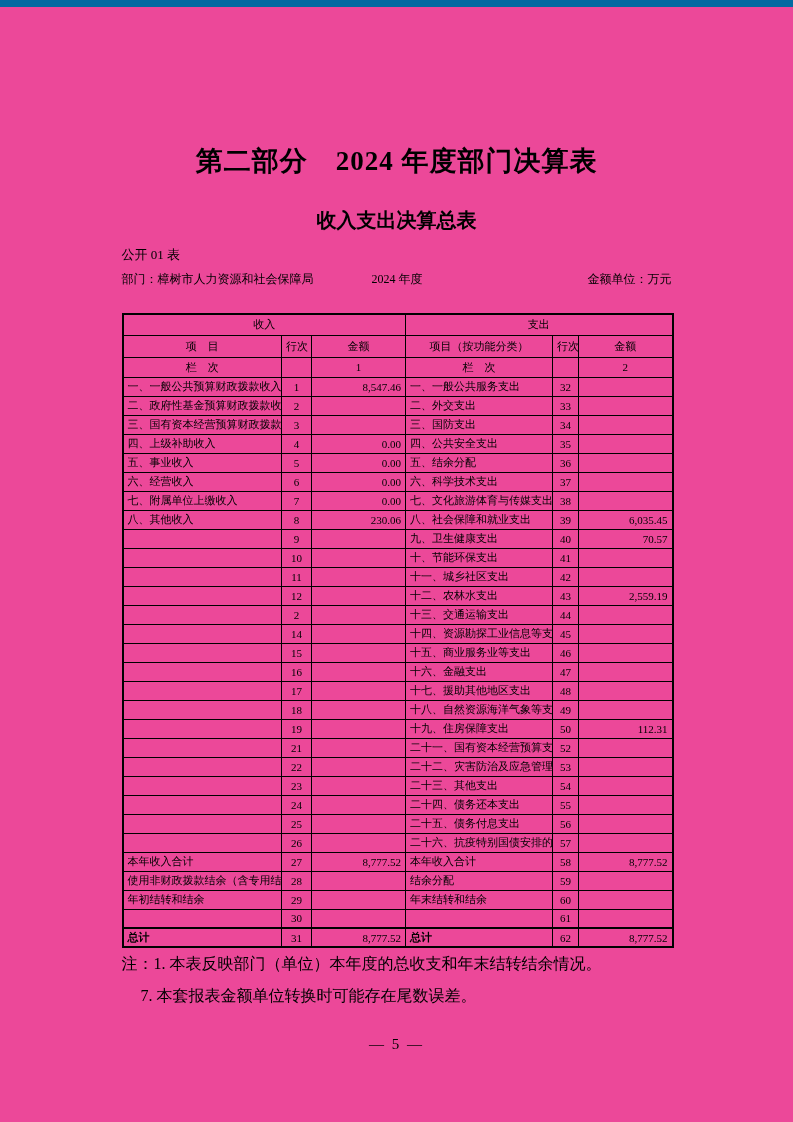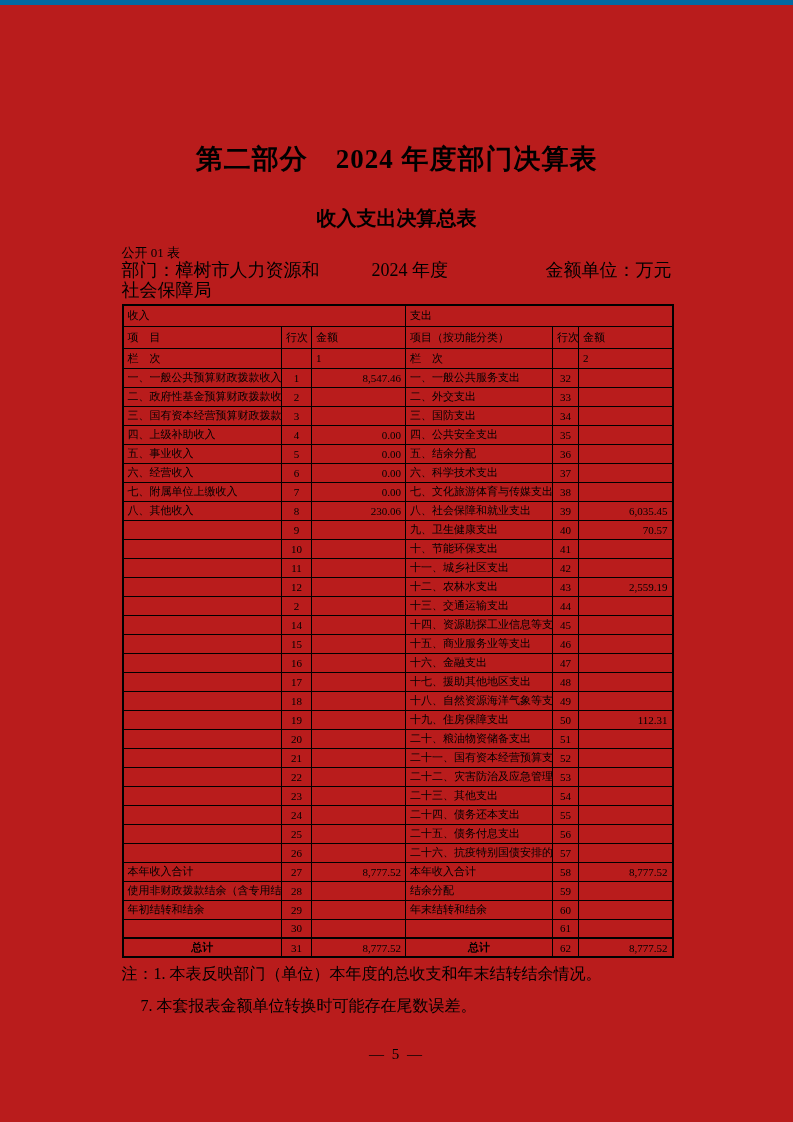--- a/index.html
+++ b/index.html
@@ -1,62 +1,62 @@
 <!DOCTYPE html>
 <html><head>
 <meta charset="utf-8">
 <style>
   html, body { margin: 0; padding: 0; background: #ffffff; }
   .page {
     width: 793px; height: 1122px; position: relative;
-    background: #b91c1c; color: #000;
+    background: #ec4899; color: #000;
     font-family: "Liberation Serif", "DejaVu Serif", serif;
     box-sizing: border-box; overflow: hidden;
-    border-top: 5px solid #0369a1;
+    border-top: 7px solid #0369a1;
   }
   .content { width: 550px; margin: 0 auto; padding-top: 139px; }
 
   .doc-title {
     font-size: 27px; font-weight: bold; text-align: center;
     line-height: 31px; letter-spacing: 1px; white-space: nowrap;
   }
   .doc-subtitle {
     font-size: 20px; font-weight: bold; text-align: center;
     font-family: Liberation Sans, sans-serif;
     margin-top: 32px; line-height: 23px;
   }
   .table-code { text-align: left; font-size: 13px; margin-top: 15px; line-height: 15px; }
   .meta-row {
     display: flex; align-items: flex-start;
-    font-size: 18px; line-height: 20px; margin-top: 0; height: 40px; justify-content: flex-end;
+    font-size: 12px; line-height: 20px; margin-top: 7px; height: 40px; justify-content: flex-end;
   }
   .dept { width: 205px; word-break: break-all; }
   .year { margin-left: 45px; white-space: nowrap; }
   .unit { margin-left: auto; white-space: nowrap; }
 
   table.fin {
     width: 550px; border-collapse: collapse; table-layout: fixed;
     margin-top: 4px; font-size: 11px; border: 2px solid #000;
   }
   .fin th, .fin td {
     border: 1px solid #000; padding: 0 4px;
     white-space: nowrap; overflow: hidden; font-weight: normal;
   }
-  .fin thead th { text-align: left; }
+  .fin thead th { text-align: center; }
   .fin tr.h1 { height: 21px; }
   .fin tr.h2 { height: 22px; padding-left: 16px; }
   .fin tr.h3 { height: 20px; }
   .fin tbody tr { height: 19px; }
   .fin tbody tr:last-child td { border-top-width: 2px; }
   .lbl { text-align: left; }
   .num { text-align: center; }
   .amt { text-align: right; }
   .indent { padding-left: 13px; }
   .indent2 { padding-left: 20px; }
-  .total { text-align: center; font-weight: bold !important; }
+  .total { text-align: left; font-weight: bold !important; }
 
   .notes { font-size: 16px; line-height: 12px; margin-top: 10px; }
   .note-2 { margin-top: 20px; padding-left: 19px; }
   .page-number { text-align: center; font-size: 15px; margin-top: 34px; letter-spacing: 2px; }
 </style>
 </head>
 <body>
 
 <div class="page">
   <div class="content">
@@ -250,28 +250,20 @@
           <tr>
             <td class="lbl"></td>
             <td class="num">19</td>
             <td class="amt"></td>
             <td class="lbl">十九、住房保障支出</td>
             <td class="num">50</td>
             <td class="amt">112.31</td>
           </tr>
           <tr>
             <td class="lbl"></td>
-            <td class="num">20</td>
-            <td class="amt"></td>
-            <td class="lbl">二十、粮油物资储备支出</td>
-            <td class="num">51</td>
-            <td class="amt"></td>
-          </tr>
-          <tr>
-            <td class="lbl"></td>
             <td class="num">21</td>
             <td class="amt"></td>
             <td class="lbl">二十一、国有资本经营预算支出</td>
             <td class="num">52</td>
             <td class="amt"></td>
           </tr>
           <tr>
             <td class="lbl"></td>
             <td class="num">22</td>
             <td class="amt"></td>

